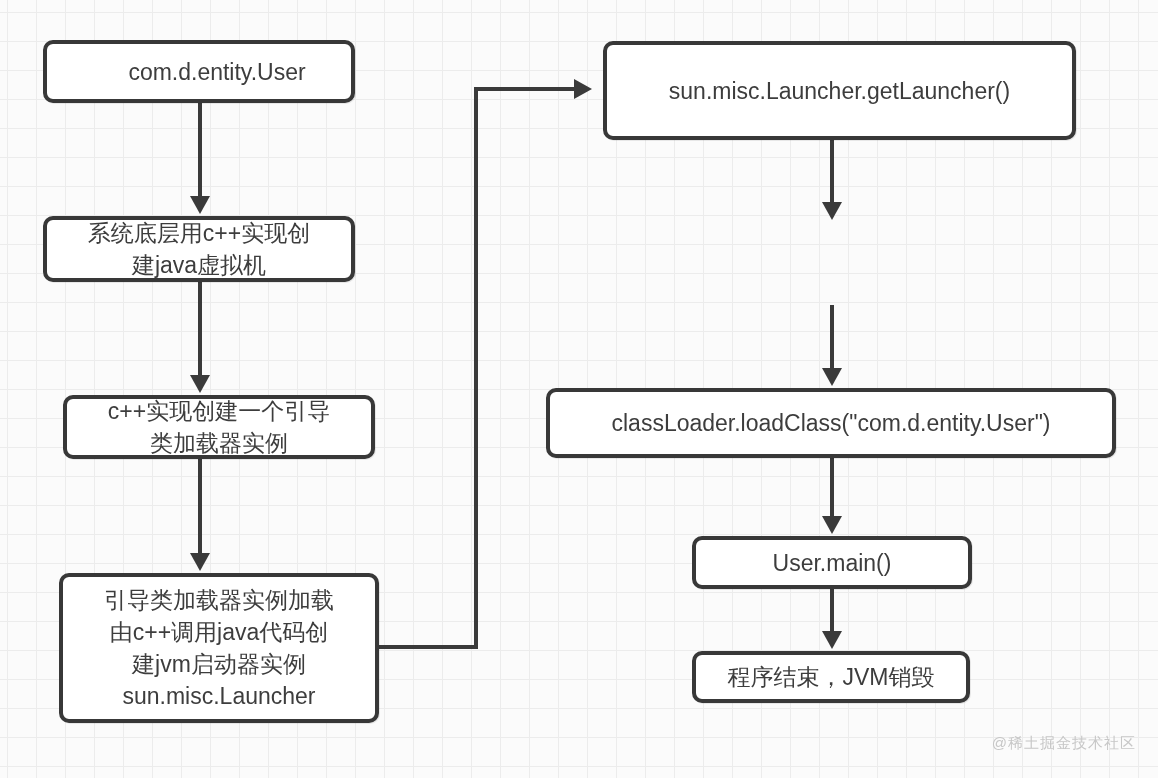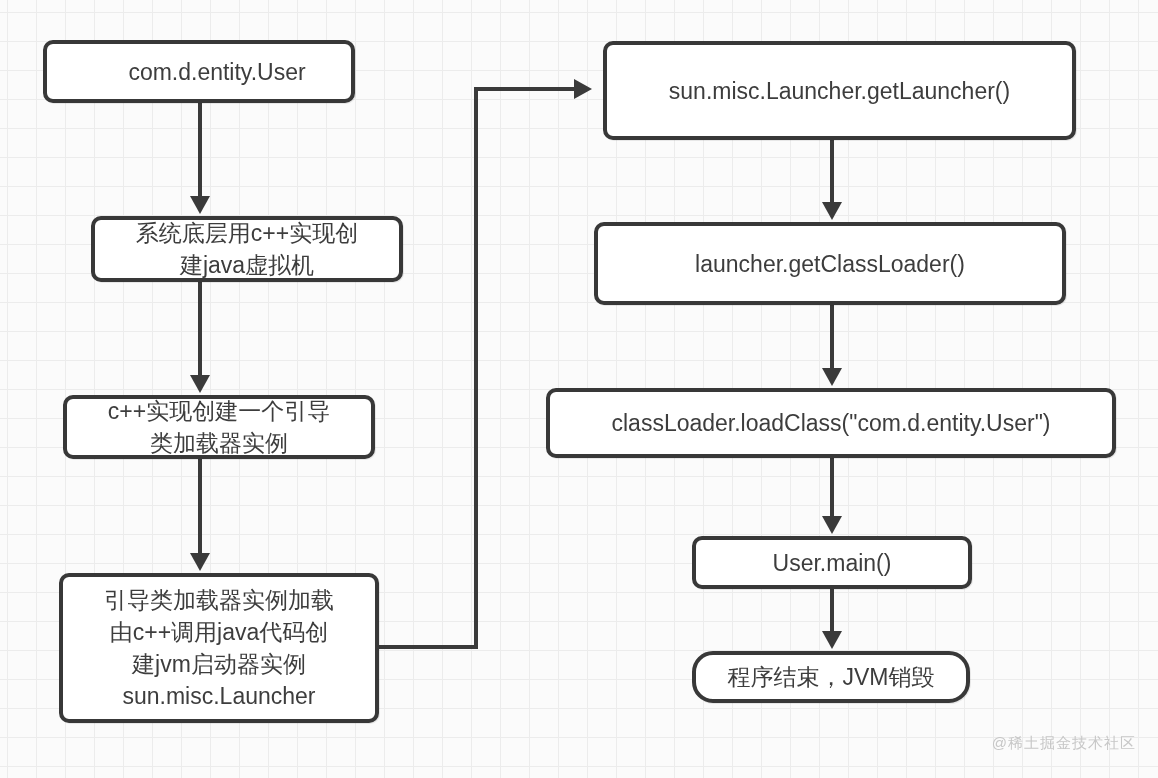--- a/index.html
+++ b/index.html
@@ -47,30 +47,30 @@
     text-align: center;
     color: #3d3d3d;
     font-size: 23px;
     line-height: 32px;
     box-shadow: 1px 1px 0 rgba(0,0,0,0.08);
   }
   .node .label { white-space: pre-line; padding: 0 6px; }
 
   
   .node-l1 { left: 43px;  top: 40px;  width: 312px; height: 63px; padding-left: 36px;  }
-  .node-l2 { left: 43px;  top: 216px; width: 312px; height: 66px; margin-left: 48px;  }
+  .node-l2 { left: 43px;  top: 216px; width: 312px; height: 66px;  }
   .node-l3 { left: 43px;  top: 395px; width: 312px; height: 64px; margin-left: 20px;  }
   .node-l4 { left: 59px;  top: 573px; width: 320px; height: 150px; }
 
   
   .node-r1 { left: 603px; top: 41px;  width: 473px; height: 99px;  }
   .node-r2 { left: 594px; top: 222px; width: 472px; height: 83px;  }
   .node-r3 { left: 546px; top: 388px; width: 570px; height: 70px;  }
   .node-r4 { left: 692px; top: 536px; width: 280px; height: 53px;  }
-  .node-r5 { left: 692px; top: 651px; width: 278px; height: 52px; border-radius: 21px;  }
+  .node-r5 { left: 692px; top: 651px; width: 278px; height: 52px;  }
 
   .watermark {
     position: absolute;
     right: 22px;
     top: 734px;
     font-size: 15px;
     color: #c7c7c7;
     letter-spacing: 1px;
   }
 </style>
@@ -131,23 +131,20 @@
   <div class="node node-l4">
     <span class="label">引导类加载器实例加载
 由c++调用java代码创
 建jvm启动器实例
 sun.misc.Launcher</span>
   </div>
 
   <div class="node node-r1">
     <span class="label">sun.misc.Launcher.getLauncher()</span>
   </div>
-  <div class="node node-r2">
-    <span class="label">launcher.getClassLoader()</span>
-  </div>
   <div class="node node-r3">
     <span class="label">classLoader.loadClass("com.d.entity.User")</span>
   </div>
   <div class="node node-r4">
     <span class="label">User.main()</span>
   </div>
   <div class="node node-r5">
     <span class="label">程序结束，JVM销毁</span>
   </div>
 

